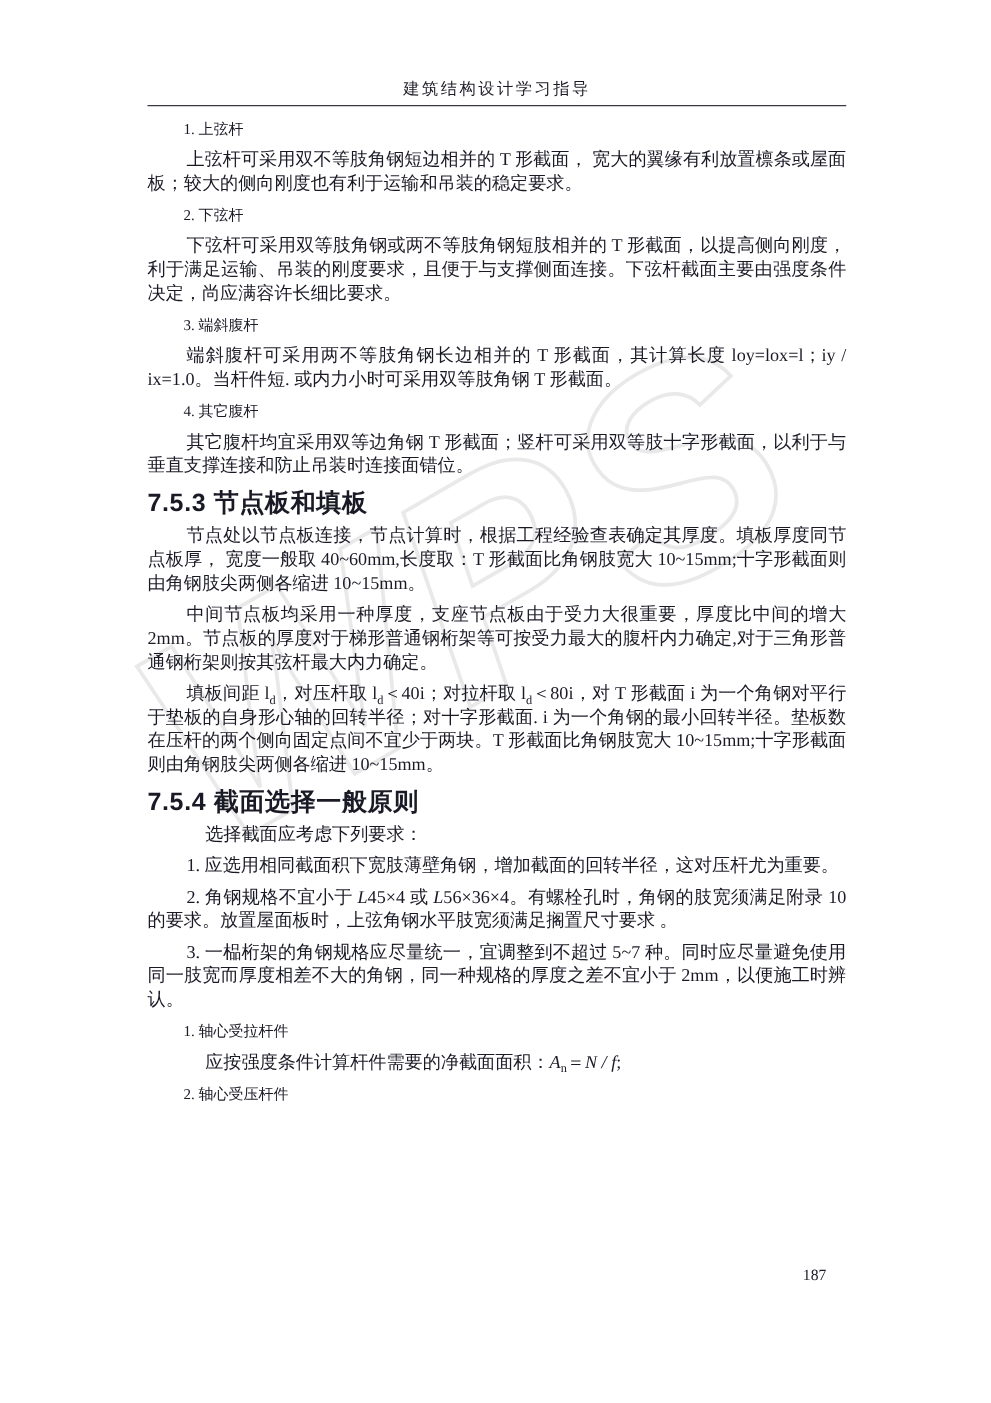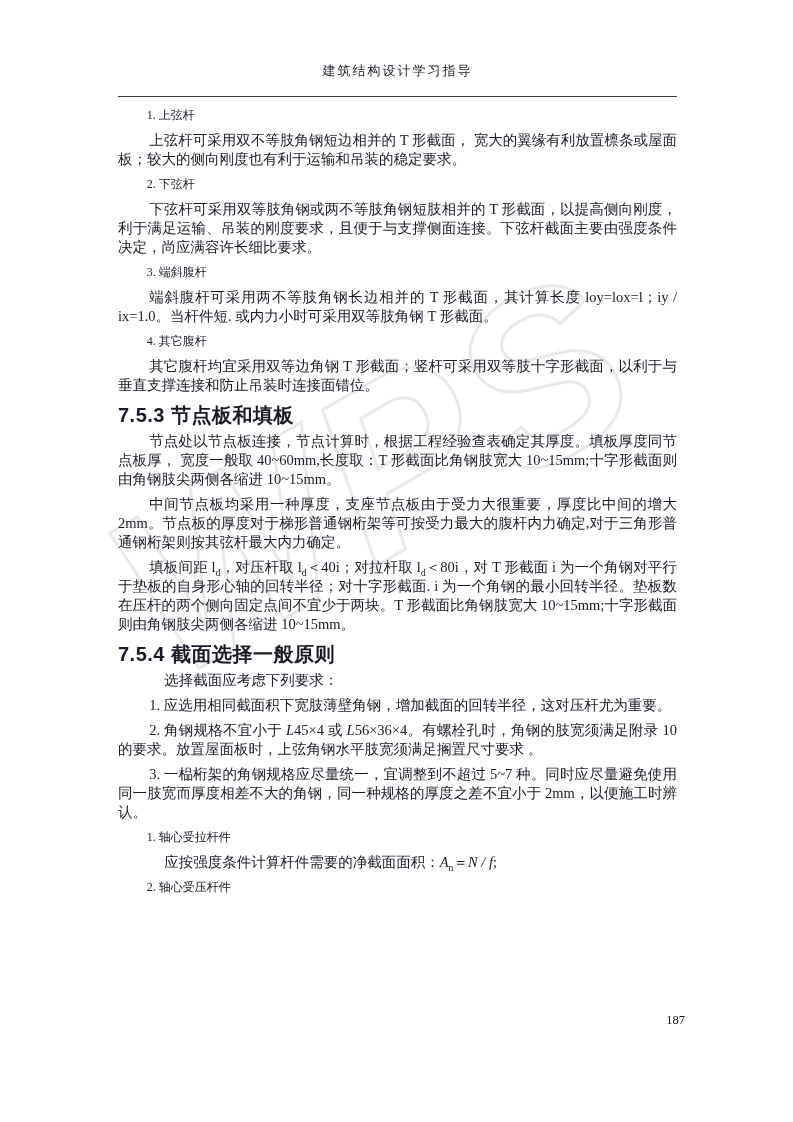--- a/index.html
+++ b/index.html
@@ -28,21 +28,21 @@
     position: absolute;
     left: 118px;
     top: 62px;
     width: 559px;
     z-index: 1;
   }
   .page-header {
     text-align: center;
     font-size: 13px;
     letter-spacing: 2px;
-    padding-bottom: 16px;
+    padding-bottom: 4px;
     border-bottom: 1.5px solid #3a3a45;
     margin-bottom: 9px;
   }
   .item {
     font-size: 12px;
     line-height: 19px;
     margin: 6px 0;
     text-indent: 2.4em;
   }
   .para {
@@ -63,21 +63,21 @@
     font-size: 20px;
     line-height: 22px;
     margin: 9px 0 5px 0;
     letter-spacing: 0.5px;
   }
   .it { font-style: italic; }
   sub { font-size: 0.68em; line-height: 0; }
   .page-number {
     position: absolute;
     top: 1013px;
-    right: 108px;
+    right: 132px;
     font-size: 12.5px;
     z-index: 1;
   }
 </style>
 </head>
 <body>
 
 <div class="page">
 
   <svg class="watermark" width="720" height="460" viewBox="0 0 720 460">

